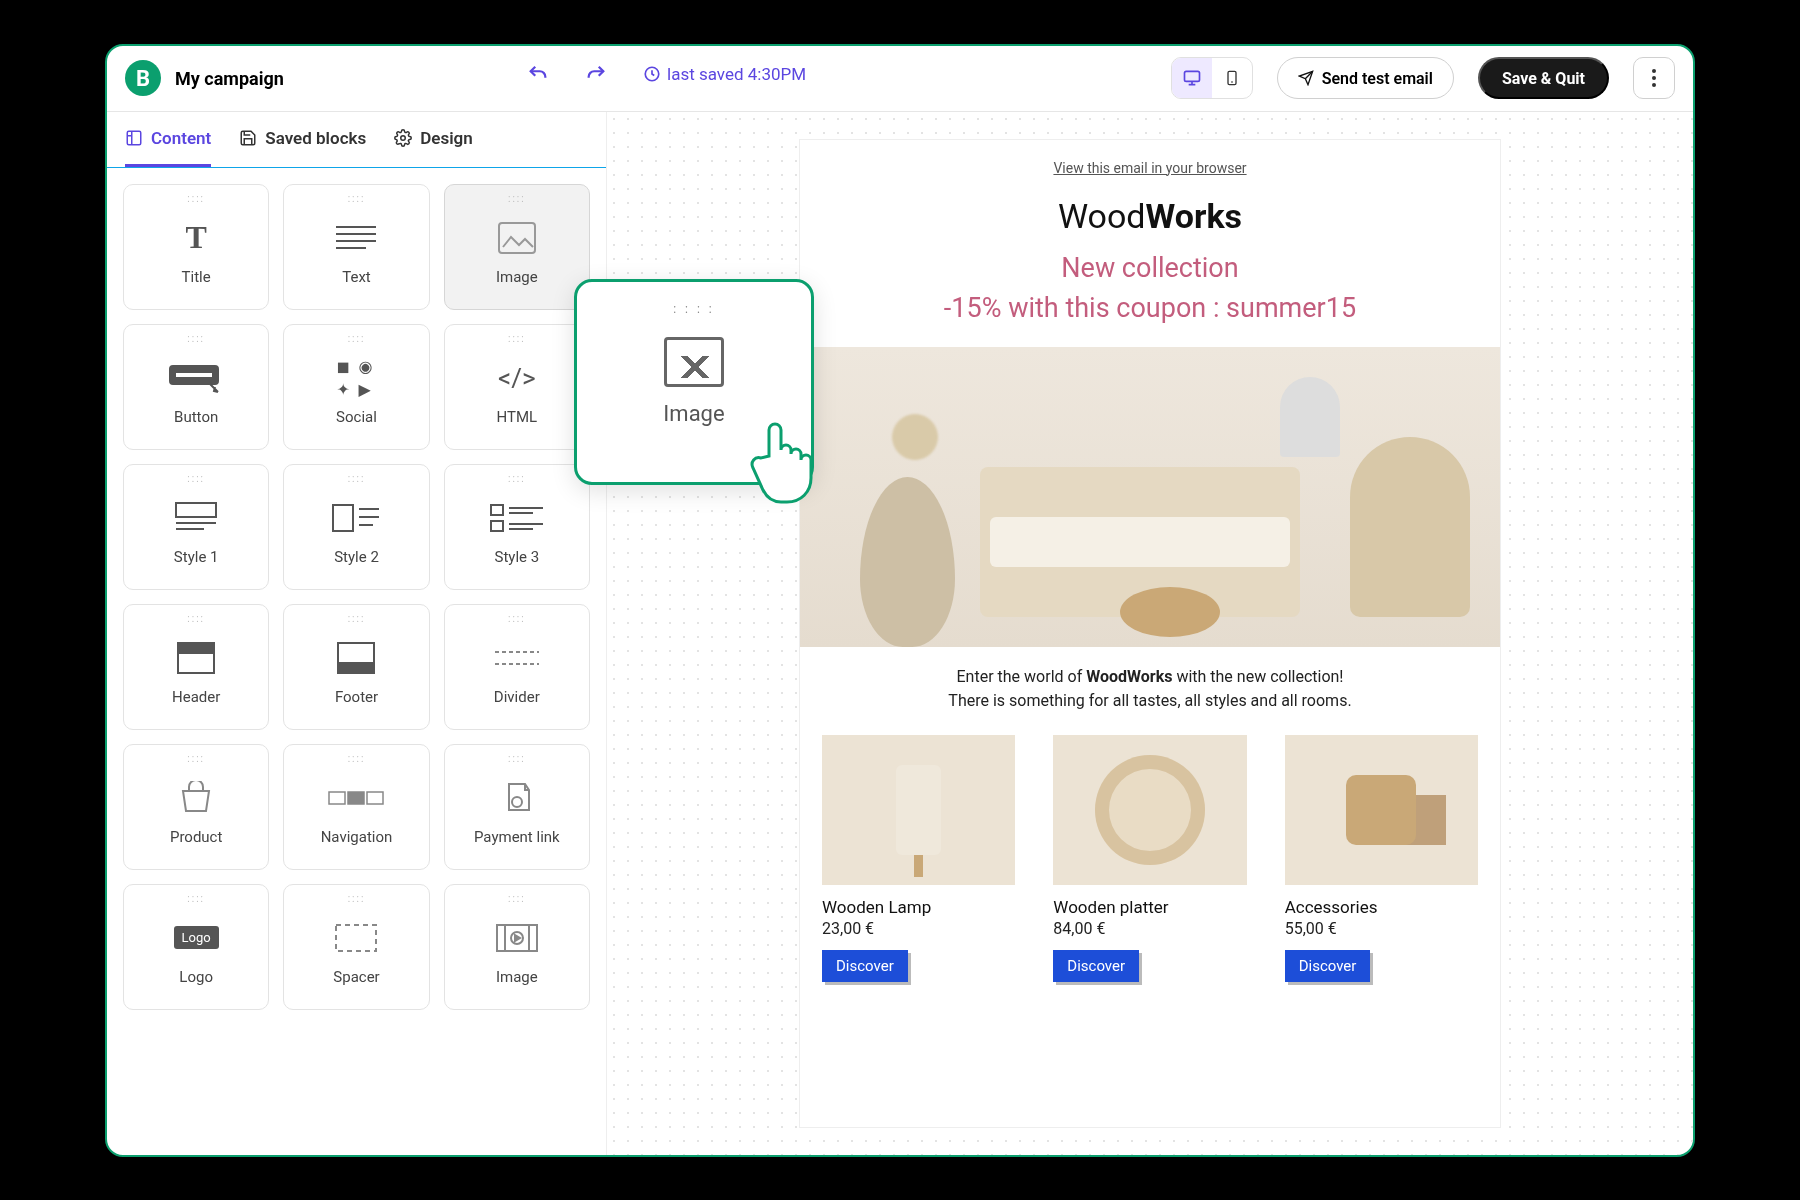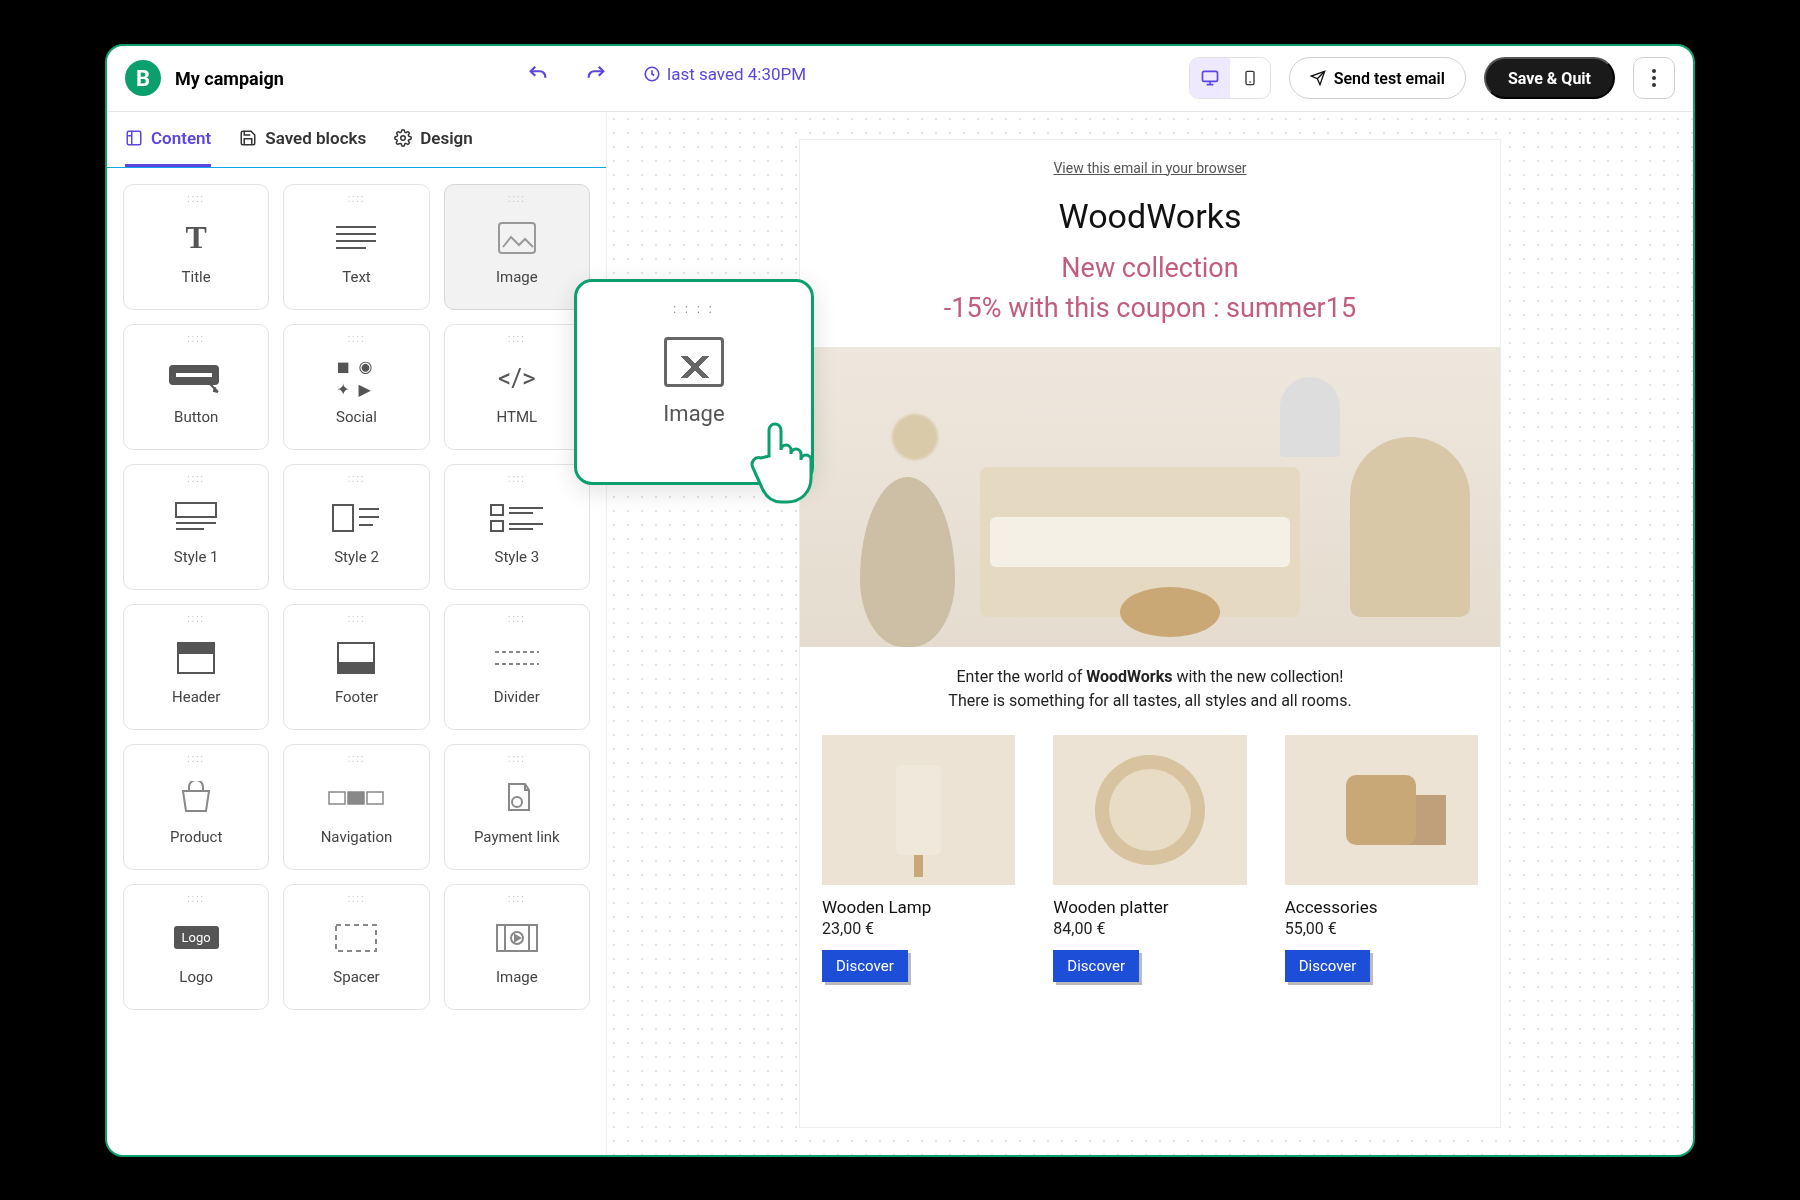--- a/index.html
+++ b/index.html
@@ -4,21 +4,21 @@
 <style>
 *{box-sizing:border-box;margin:0;padding:0;font-family:-apple-system,BlinkMacSystemFont,"Segoe UI",Roboto,sans-serif}
 body{background:#000;display:flex;align-items:center;justify-content:center;width:1800px;height:1200px}
 .app{width:1590px;height:1113px;background:#fff;border:2px solid #0b9f6e;border-radius:18px;overflow:hidden;position:relative}
 .topbar{height:66px;display:flex;align-items:center;padding:0 18px;border-bottom:1px solid #e6e6e6}
 .logo-b{width:36px;height:36px;border-radius:50%;background:#0b9f6e;color:#fff;font-weight:700;font-size:22px;display:flex;align-items:center;justify-content:center;margin-right:14px}
 .camp-title{font-weight:700;font-size:18px}
 .top-center{display:flex;align-items:center;gap:36px;margin-left:auto;margin-right:auto;position:absolute;left:420px;top:17px;color:#5b46e0}
 .ico-btn{width:22px;height:22px;display:flex;align-items:center;justify-content:center;color:#5b46e0}
 .saved{display:flex;align-items:center;gap:6px;font-size:17px;color:#5b46e0}
-.top-right{margin-left:auto;display:flex;align-items:center;gap:18px}
+.top-right{margin-left:auto;display:flex;align-items:center;gap:24px}
 .dev-toggle{display:flex;border:1px solid #e0e0e0;border-radius:10px;overflow:hidden}
 .dev-btn{width:40px;height:40px;display:flex;align-items:center;justify-content:center;color:#333}
 .dev-btn.active{background:#eee9ff;color:#5b46e0}
 .btn-outline{height:42px;border:1px solid #d0d0d0;border-radius:22px;background:#fff;padding:0 20px;font-size:16px;font-weight:600;display:flex;align-items:center;gap:8px}
 .btn-dark{height:42px;border-radius:22px;background:#1a1a1a;color:#fff;padding:8px 22px;font-size:16px;font-weight:700}
 .btn-menu{width:42px;height:42px;border:1px solid #d0d0d0;border-radius:10px;background:#fff;display:flex;align-items:center;justify-content:center}
 .main{display:flex;height:calc(100% - 66px)}
 .left{width:500px;border-right:1px solid #eee;display:flex;flex-direction:column}
 .tabs{display:flex;gap:28px;padding:0 18px;height:56px;align-items:center;border-bottom:1px solid #0ea5e9}
 .tab{display:flex;align-items:center;gap:8px;font-size:17px;font-weight:600;color:#333;height:56px;border-bottom:3px solid transparent}
@@ -32,21 +32,21 @@
 .drag{position:absolute;left:467px;top:233px;width:240px;height:206px;border:3px solid #0b9f6e;border-radius:18px;background:#fff;display:flex;flex-direction:column;align-items:center;justify-content:center;box-shadow:0 6px 24px rgba(0,0,0,.12);z-index:20}
 .drag .grip{color:#888;font-size:12px;letter-spacing:3px;position:absolute;top:20px}
 .drag .big-img-ico{width:60px;height:50px;border:3px solid #666;border-radius:4px;position:relative;margin-bottom:14px}
 .drag .big-img-ico::after{content:"";position:absolute;left:6px;bottom:6px;width:44px;height:22px;background:linear-gradient(135deg,transparent 45%,#666 45% 55%,transparent 55%),linear-gradient(45deg,transparent 45%,#666 45% 55%,transparent 55%)}
 .drag .dlabel{font-size:22px;color:#555}
 .cursor-hand{position:absolute;left:640px;top:370px;z-index:21}
 .right{flex:1;background-image:radial-gradient(#e3e3e3 1px,transparent 1px);background-size:14px 14px;background-position:0 0;display:flex;justify-content:center;padding:28px 0;overflow:auto}
 .canvas{width:700px;background:#fff;padding:18px 0 30px;box-shadow:0 0 0 1px #eee}
 .view-link{display:block;text-align:center;font-size:14px;color:#555;text-decoration:underline;margin:2px 0 20px}
 .brand{text-align:center;font-size:34px;color:#111;margin-bottom:12px;font-family:Georgia,serif}
-.brand b{font-weight:400}
+.brand b{font-weight:700}
 .promo{text-align:center;color:#c35d7d;font-size:27px;font-family:Georgia,serif;line-height:1.5;margin-bottom:18px}
 .hero{height:300px;background:linear-gradient(#eee7dd,#e5dccf);position:relative;overflow:hidden;margin:0 0 18px}
 .hero .vase{position:absolute;left:60px;bottom:0;width:95px;height:170px;background:#cdbfa5;border-radius:50% 50% 45% 45%/60% 60% 40% 40%}
 .hero .grass{position:absolute;left:70px;bottom:150px;width:90px;height:120px;background:radial-gradient(circle,#d9caa9 30%,transparent 31%);filter:blur(1px)}
 .hero .sofa{position:absolute;left:180px;bottom:30px;width:320px;height:150px;background:#e5d9c2;border-radius:8px}
 .hero .sofa::before{content:"";position:absolute;left:10px;top:50px;width:300px;height:50px;background:#f5f0e6;border-radius:6px}
 .hero .chair{position:absolute;right:30px;bottom:30px;width:120px;height:180px;background:#d8c8a8;border-radius:60px 60px 10px 10px}
 .hero .niche{position:absolute;right:160px;top:30px;width:60px;height:80px;background:#ddd;border-radius:30px 30px 4px 4px}
 .hero .table{position:absolute;left:320px;bottom:10px;width:100px;height:50px;background:#caa876;border-radius:50%}
 .intro{text-align:center;font-size:16px;color:#222;line-height:1.5;padding:0 30px 22px}

